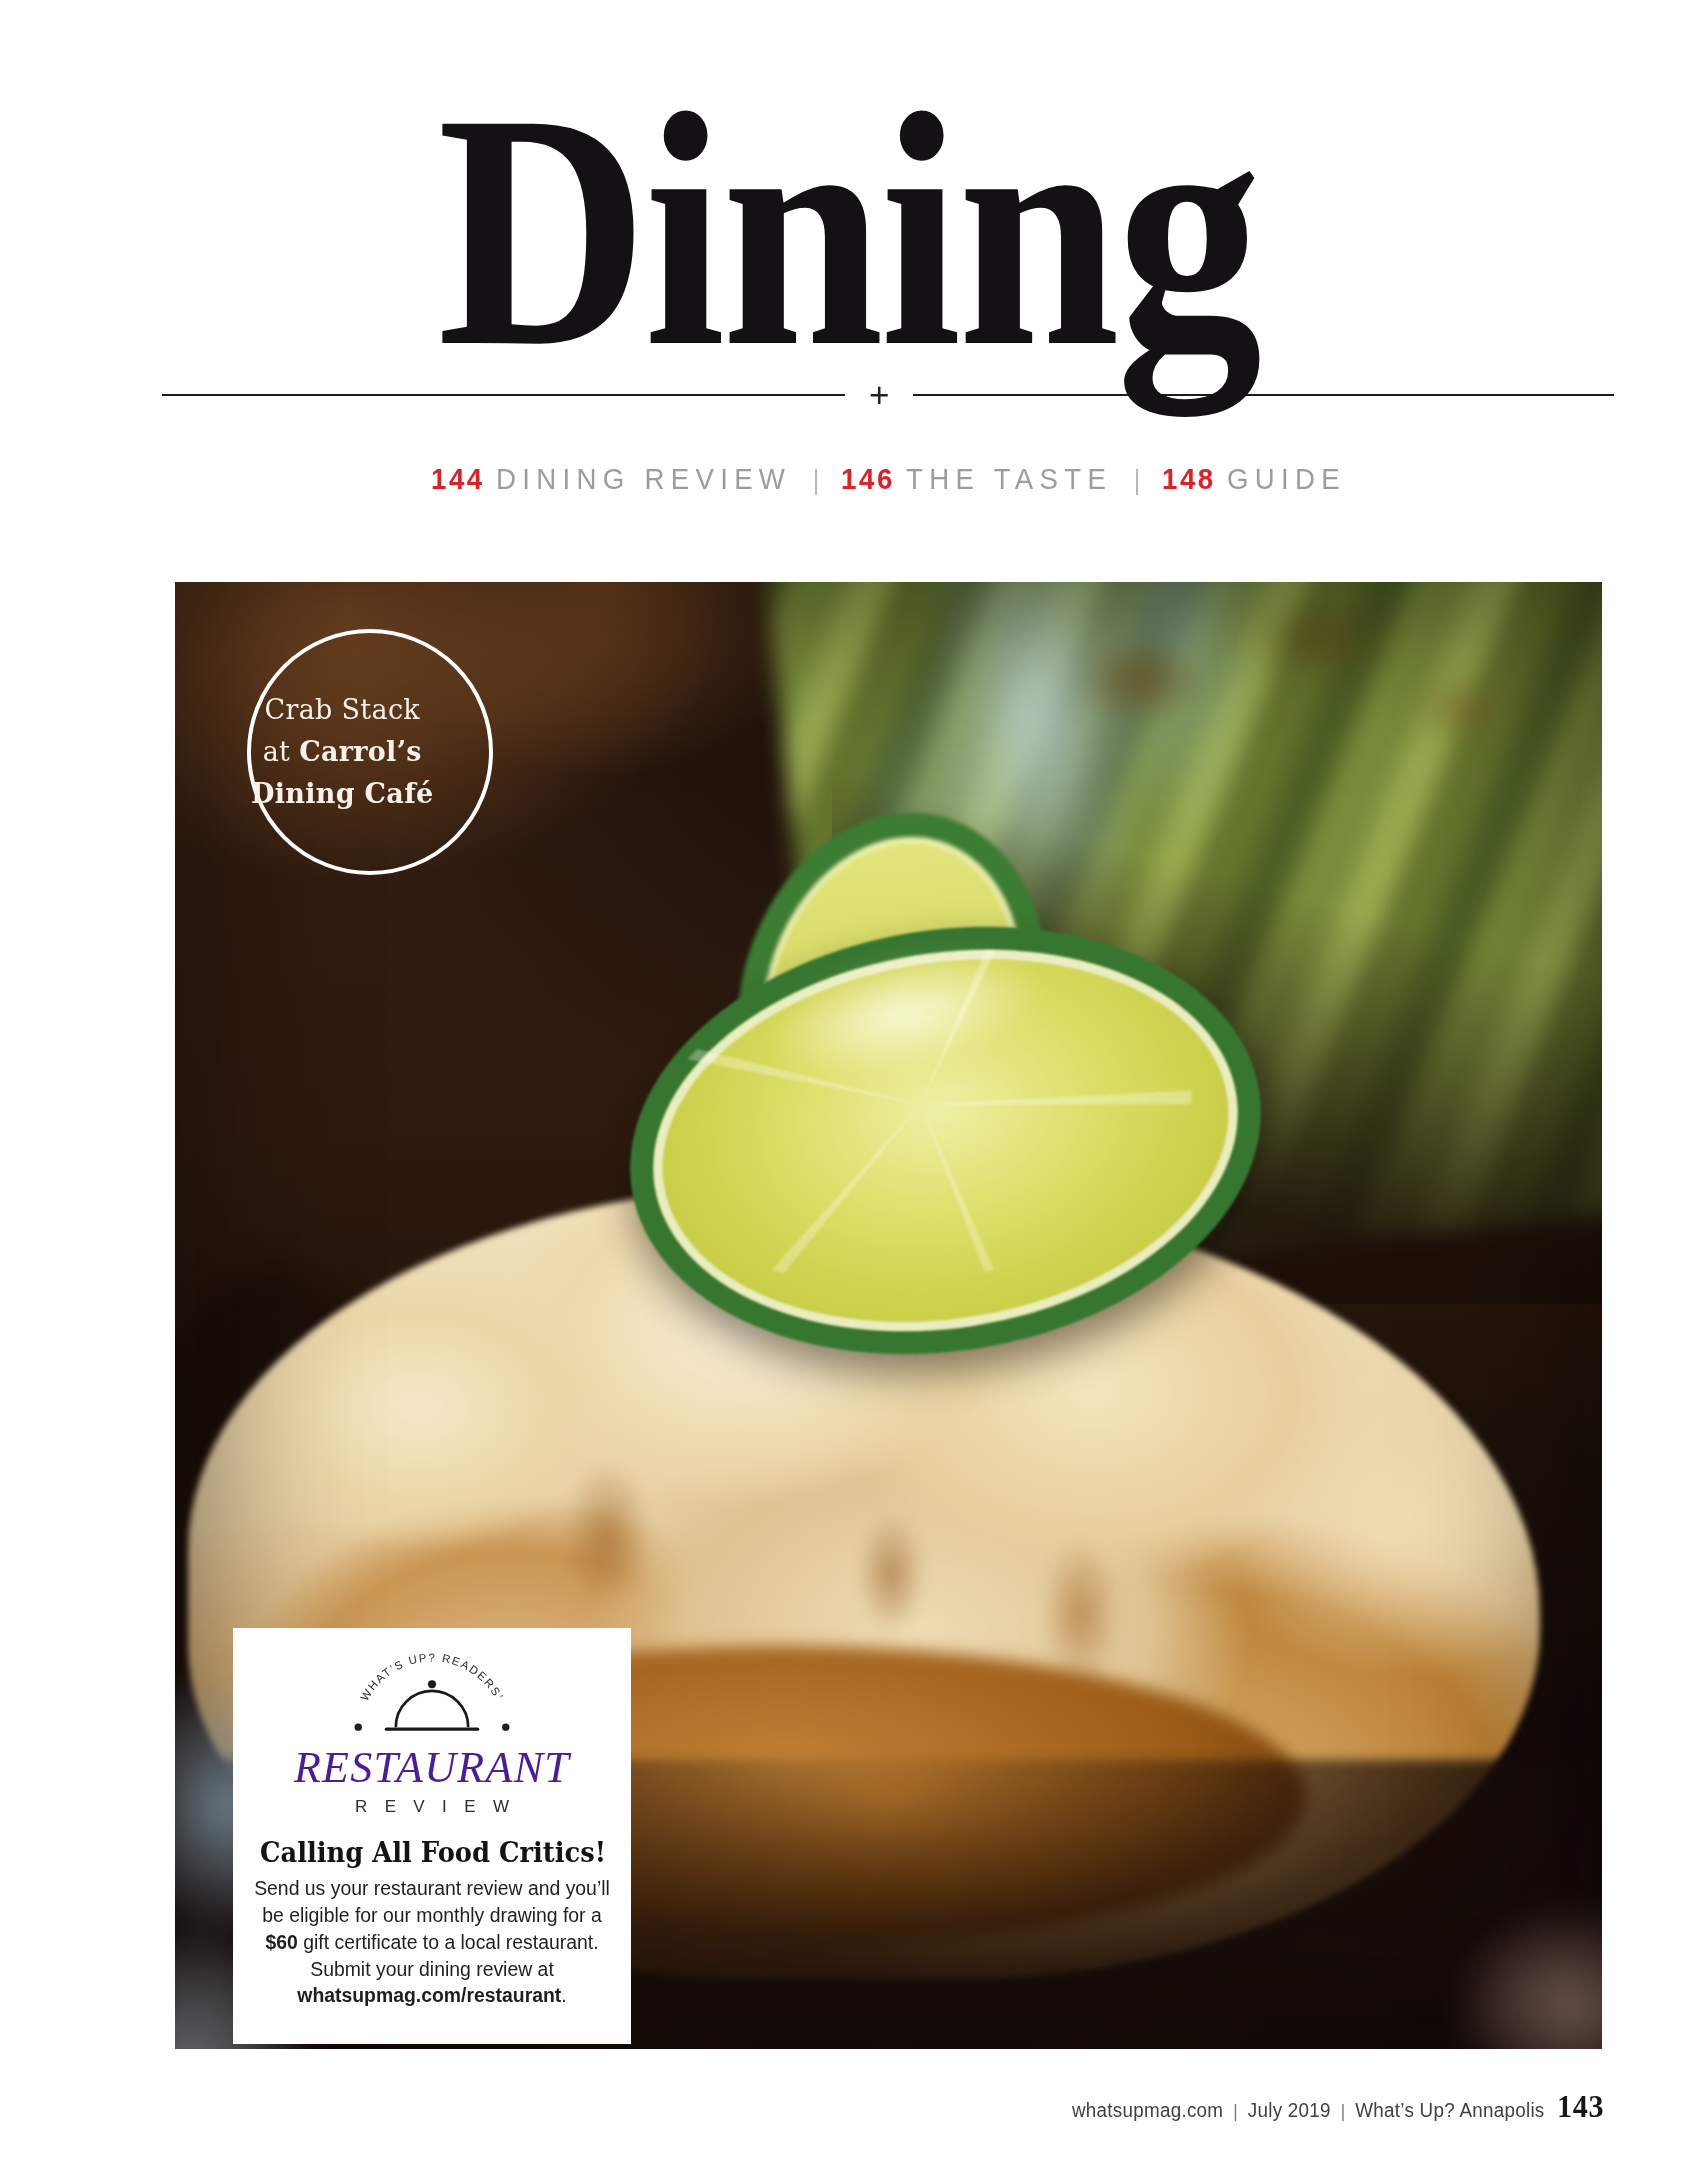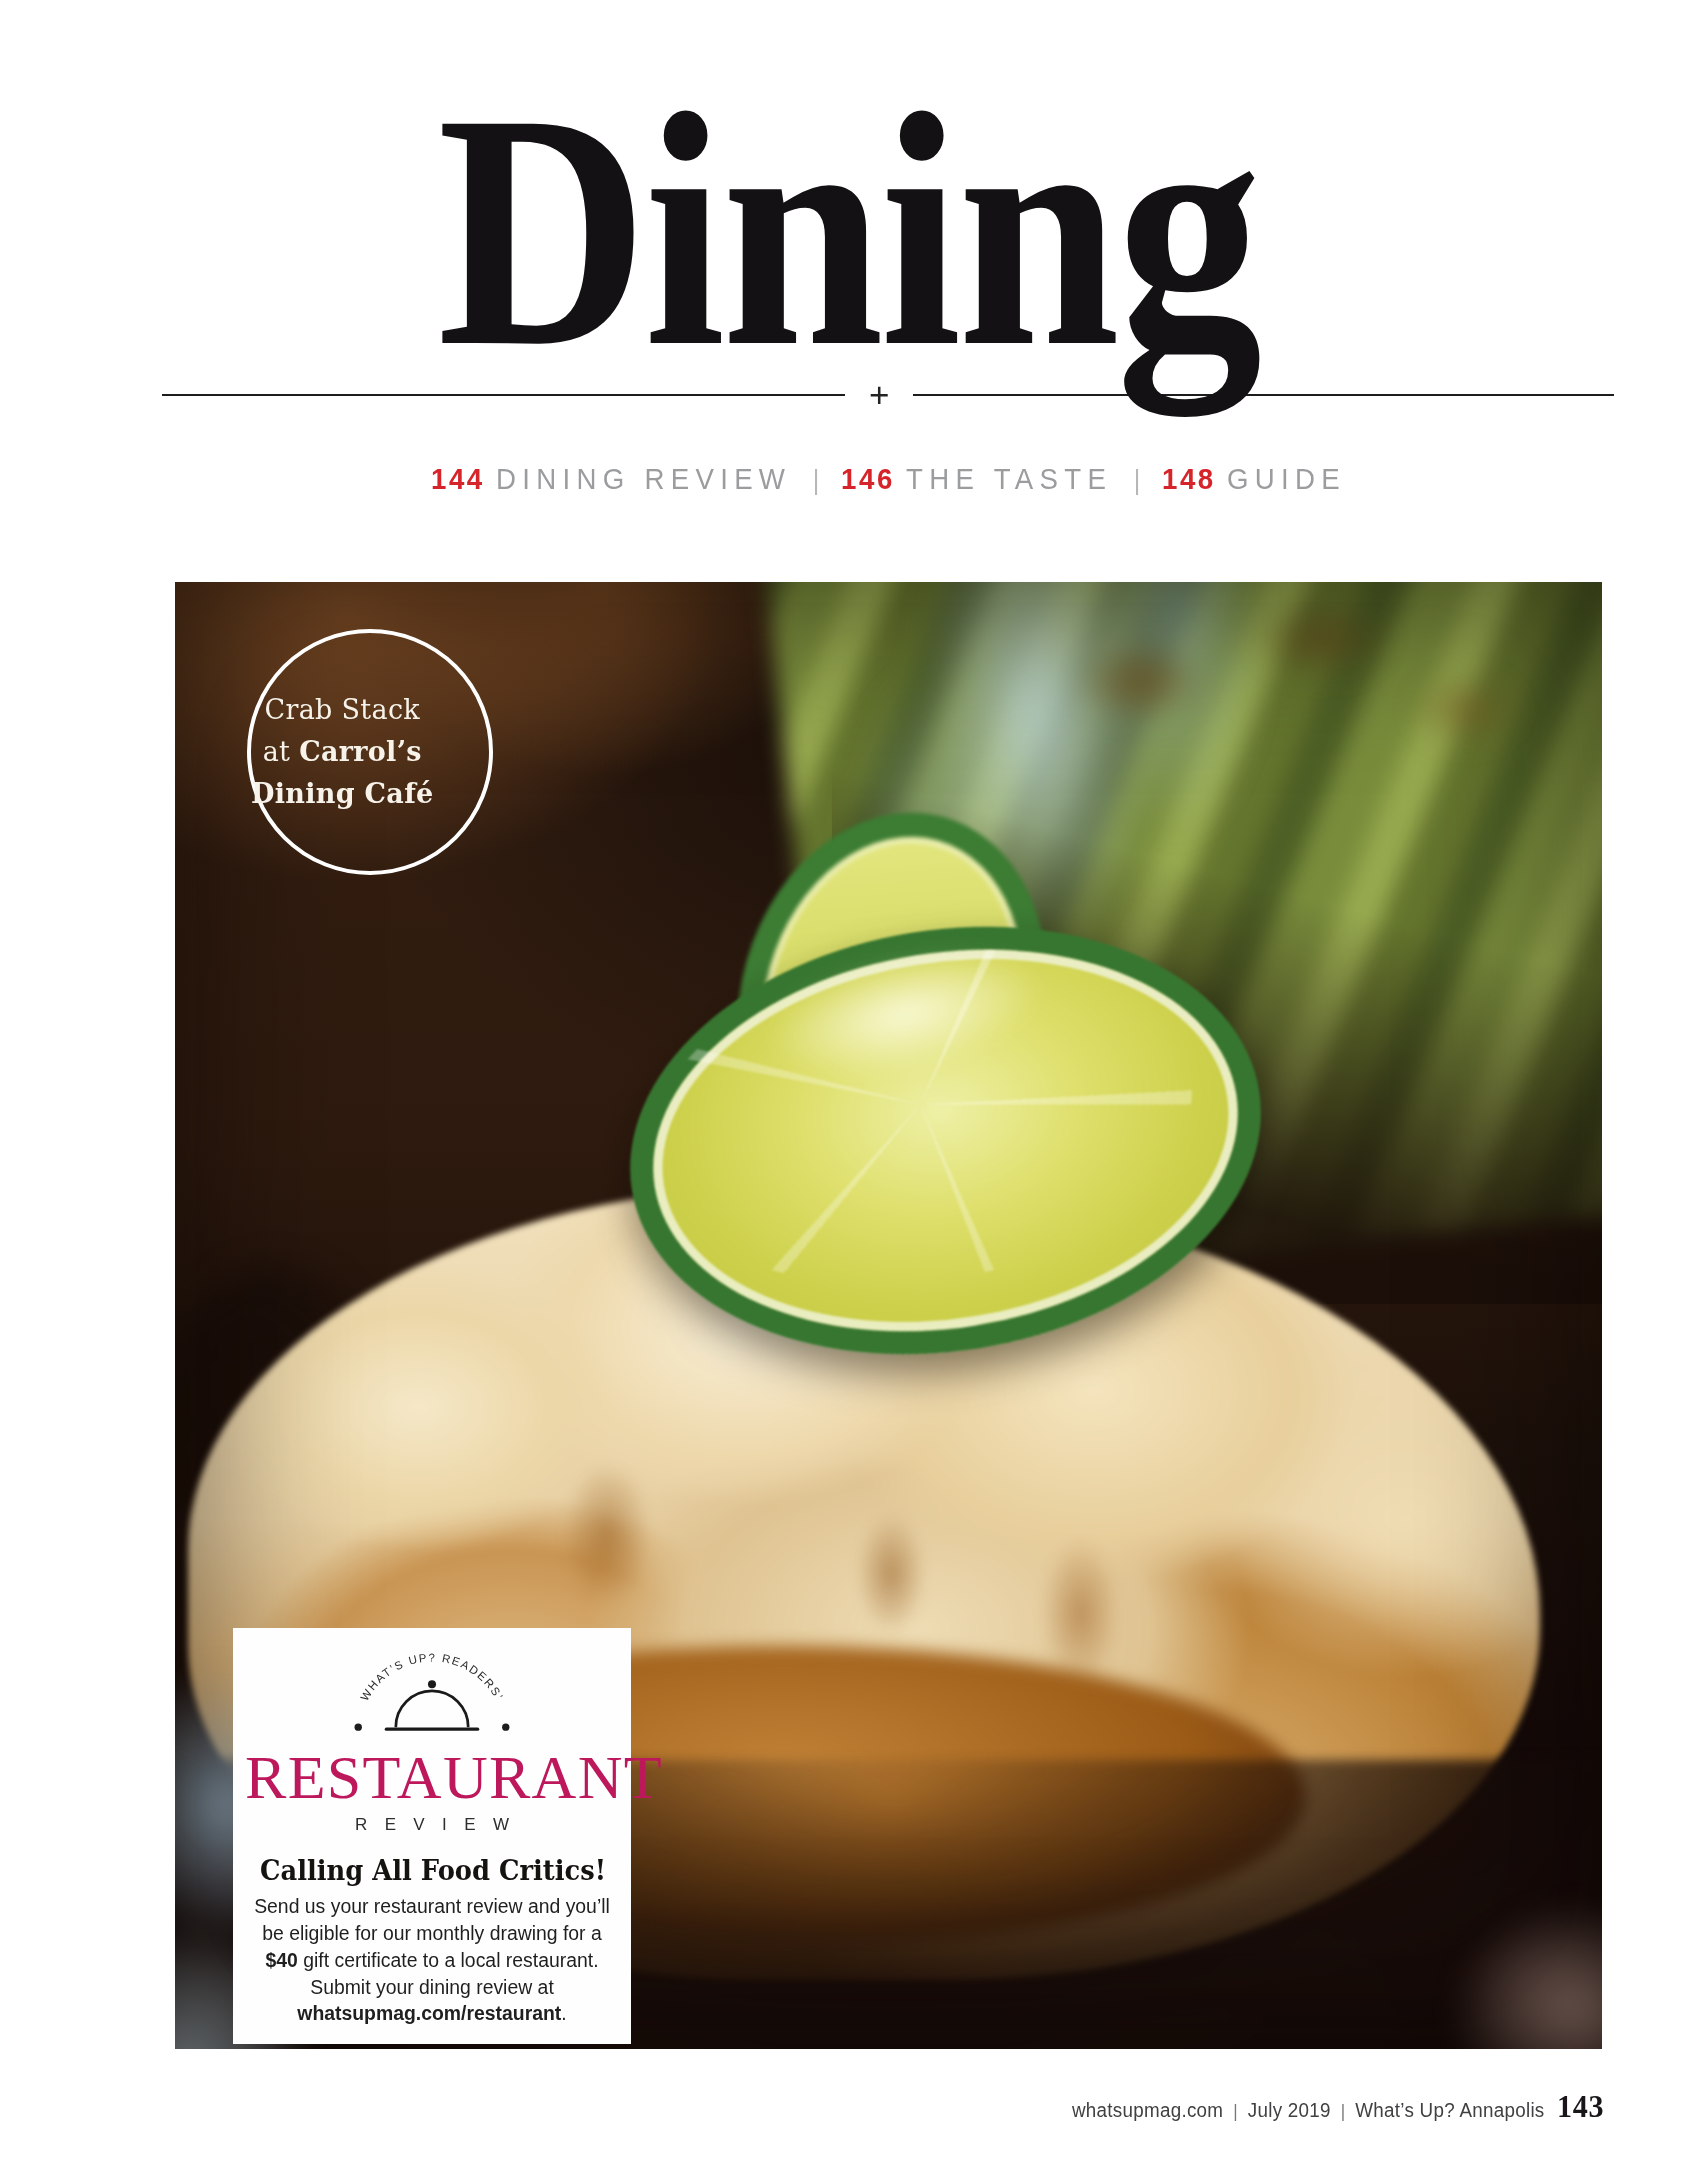--- a/index.html
+++ b/index.html
@@ -120,22 +120,22 @@
       border:4.7px solid #ffffff;display:flex;align-items:center;justify-content:flex-start;
       text-align:center;z-index:5;}
   .badge-text{font-family:"DejaVu Serif","Liberation Serif",serif;
       font-size:27px;line-height:1.55;color:#f7f3ea;letter-spacing:0.3px;}
   .badge-text .b{font-weight:700;}
 
   
   .card{left:58px;top:1046px;width:398px;height:416px;background:#fefefe;
       z-index:6;text-align:center;box-sizing:border-box;padding:20px 12px 0;}
   .card svg{display:block;margin:0 auto;}
-  .logo-title{font-family:"Liberation Serif",serif;font-weight:400;font-size:62px;
-      letter-spacing:1.3px;color:#be185d;line-height:1;margin-top:-4px;white-space:nowrap;}
+  .logo-title{font-family:"Liberation Serif",serif;font-weight:400;font-size:44px;
+      letter-spacing:1.3px;color:#4c1d95;line-height:1;margin-top:-4px;white-space:nowrap;font-style:italic;}
   .logo-sub{font-size:17px;letter-spacing:17.4px;text-indent:17.4px;color:#2e2e2e;
       font-weight:400;margin-top:8px;line-height:1;}
   .card-heading{font-family:"DejaVu Serif","Liberation Serif",serif;font-weight:700;
       font-size:28px;color:#151310;margin-top:23px;line-height:1.05;
       transform:scaleX(.92);white-space:nowrap;}
   .card-body{font-size:19.4px;line-height:1.38;color:#1f1f1f;margin:8px 2.7px 0;
       font-weight:400;}
   .card-body b{font-weight:700;}
 
   
@@ -213,21 +213,21 @@
         <circle cx="280" cy="118" r="5.5" fill="#1d1d1d"></circle>
         <g stroke="#1a1a1a" fill="none" stroke-width="4">
           <path d="M 116 118 A 54 54 0 0 1 224 118"></path>
           <line x1="102" y1="121" x2="238" y2="121" stroke-width="5" stroke-linecap="round"></line>
           <circle cx="170" cy="54" r="6" fill="#1a1a1a" stroke="none"></circle>
         </g>
       </svg>
       <div class="logo-title">RESTAURANT</div>
       <div class="logo-sub">REVIEW</div>
       <div class="card-heading">Calling All Food Critics!</div>
-      <p class="card-body"><span>Send us your restaurant review and you’ll be eligible for our monthly drawing for a </span><b>$40</b><span> gift certificate to a local restaurant. Submit your dining review at </span><b>whatsupmag.com/restaurant</b><span>.</span></p>
+      <p class="card-body"><span>Send us your restaurant review and you’ll be eligible for our monthly drawing for a </span><b>$60</b><span> gift certificate to a local restaurant. Submit your dining review at </span><b>whatsupmag.com/restaurant</b><span>.</span></p>
     </div>
   </figure>
 
   <footer class="footer">
     <span class="ftext">whatsupmag.com</span>
     <span class="fsep">|</span>
     <span class="ftext">July 2019</span>
     <span class="fsep">|</span>
     <span class="ftext">What’s Up? Annapolis</span>
     <span class="pagenum">143</span>

